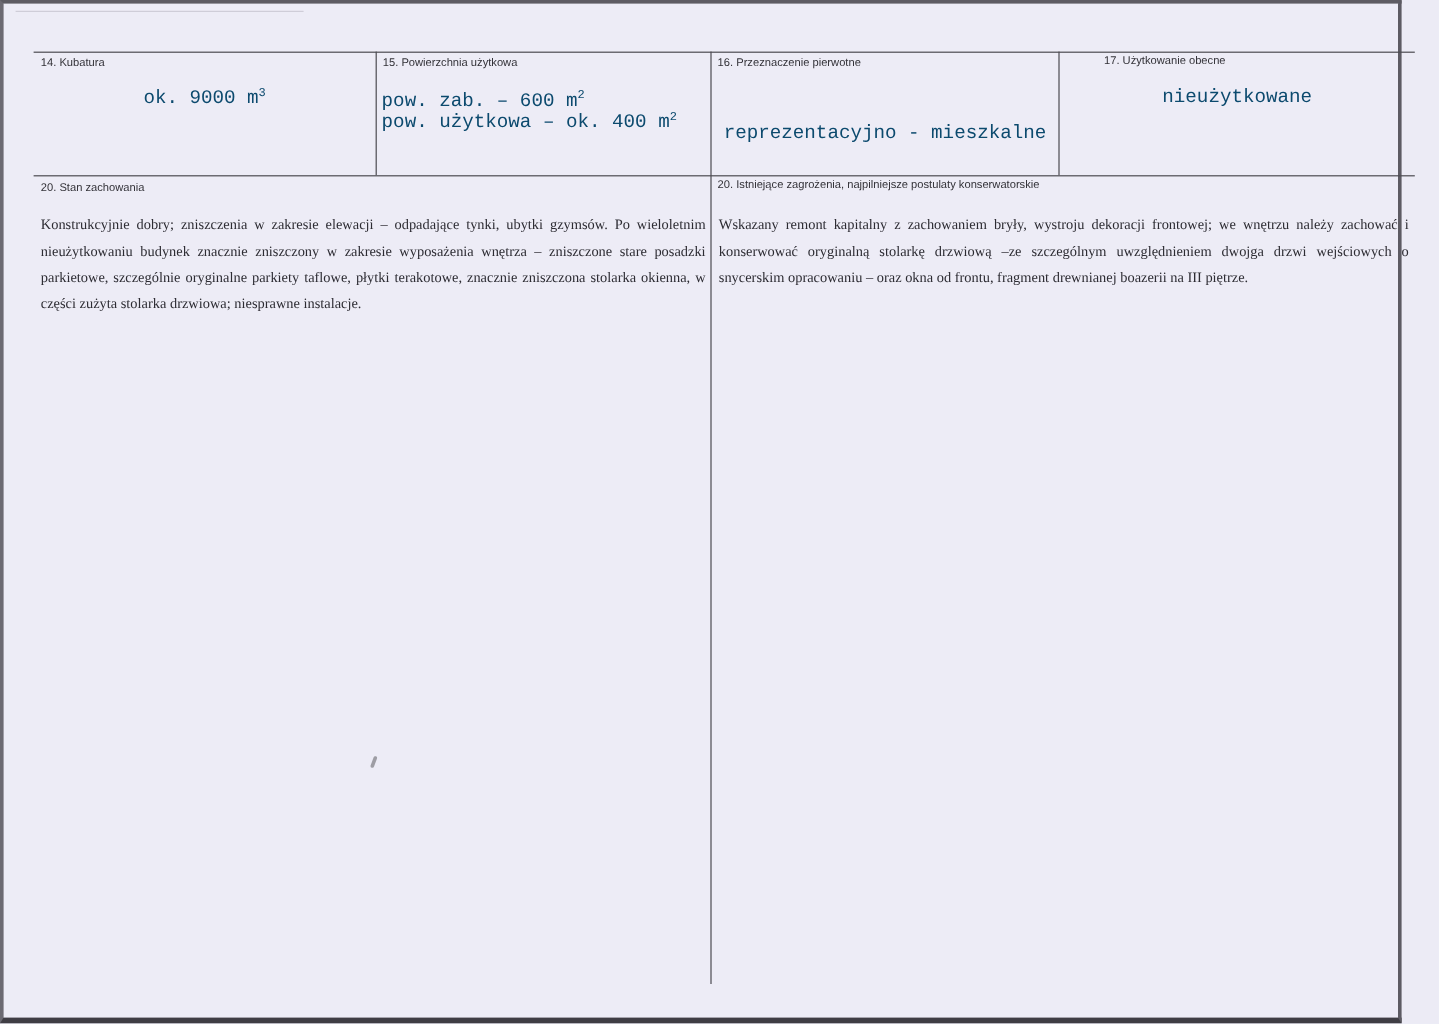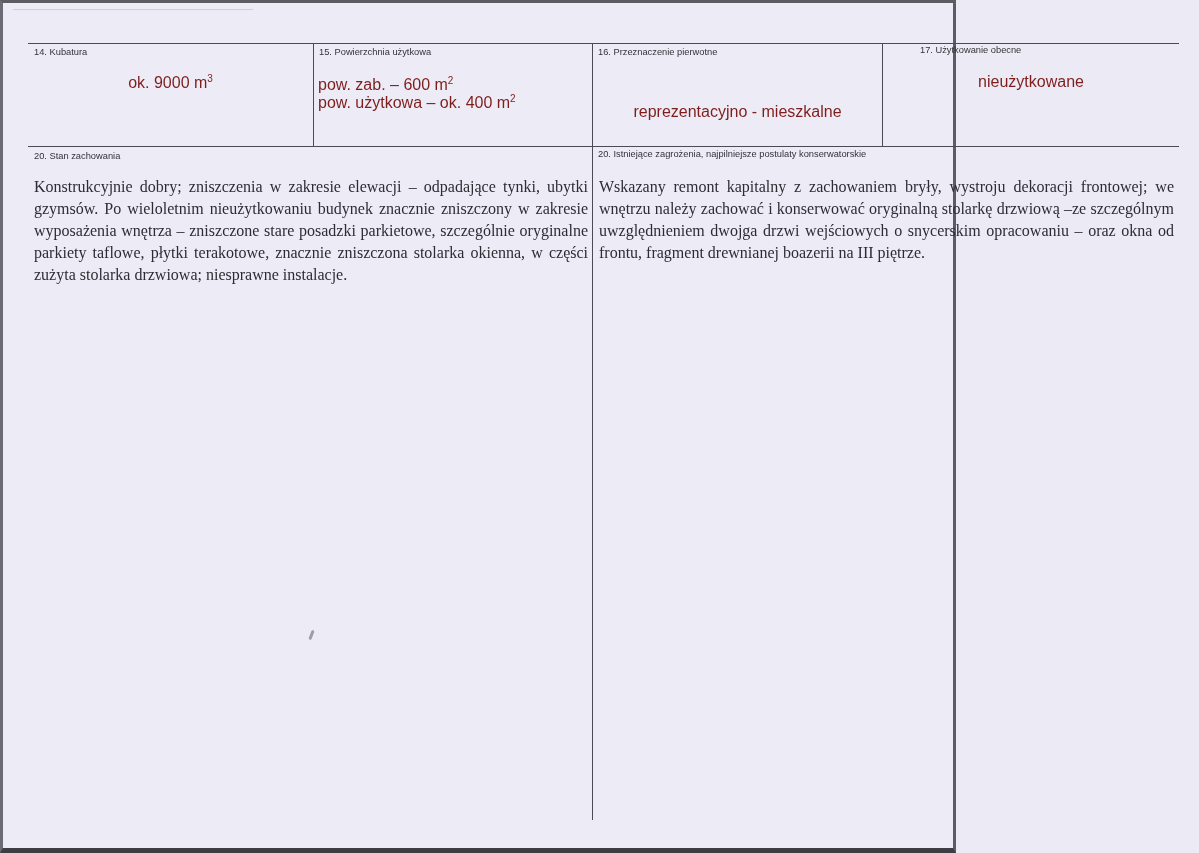--- a/index.html
+++ b/index.html
@@ -11,21 +11,21 @@
       height: 853px;
       position: relative;
       overflow: hidden;
       background: #ecebf5;
       font-family: "Liberation Serif", serif;
       color: #2b2a30;
     }
     .page {
       position: absolute;
       left: 0; top: 0;
-      width: 956px; height: 853px;
+      width: 1168px; height: 853px;
       background: #edecf6;
       box-sizing: border-box;
       border-left: 3px solid #6c6a72;
       border-right: 3px solid #5d5b63;
       border-top: 3px solid #5e5c63;
       border-bottom: 5px solid #3f3d44;
     }
     .hline {
       position: absolute;
       height: 1px;
@@ -38,36 +38,36 @@
     }
     .label {
       position: absolute;
       font-family: "Liberation Sans", sans-serif;
       font-size: 9.3px;
       color: #333238;
       white-space: nowrap;
     }
     .value {
       position: absolute;
-      font-family: Liberation Sans, sans-serif;
+      font-family: Liberation Mono, monospace;
       font-size: 16px;
-      color: #7f1d1d;
+      color: #0c4a6e;
       white-space: nowrap;
       line-height: 19px;
     }
     .value sup {
       font-size: 10px;
       vertical-align: 6px;
       line-height: 0;
     }
     .center { text-align: center; }
     .para {
       position: absolute;
       font-family: "Liberation Serif", serif;
-      font-size: 16px;
+      font-size: 12px;
       line-height: 22px;
       color: #2d2c33;
       text-align: justify;
       text-align-last: left;
     }
     .smudge {
       position: absolute;
       left: 307px; top: 627px;
       width: 3px; height: 10px;
       background: #8a8990;

